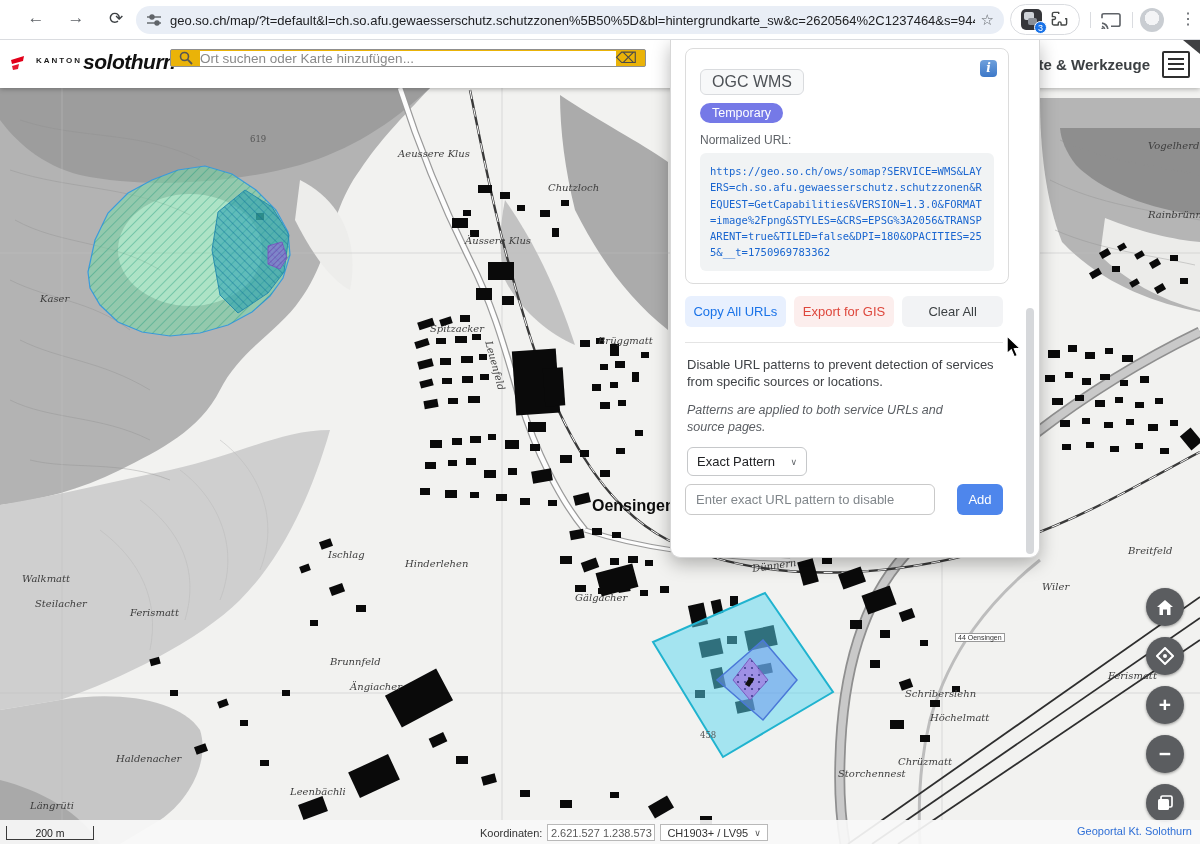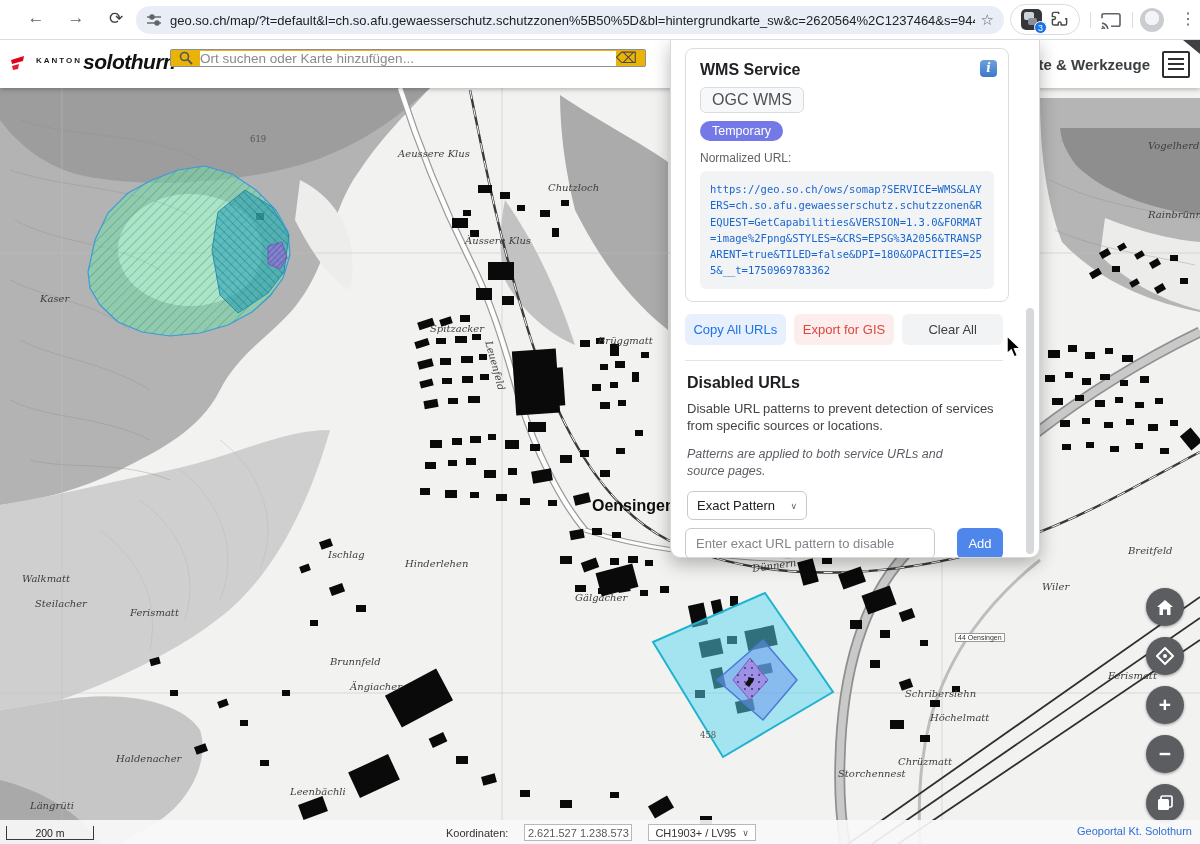--- a/index.html
+++ b/index.html
@@ -48,21 +48,21 @@
 
   
   #controls { position:absolute; right:16px; top:588px; display:flex; flex-direction:column; gap:11px; z-index:15; }
   .ctrl { width:38px; height:38px; border-radius:50%; background:#5b5d60; display:flex; align-items:center; justify-content:center; color:#fff; box-shadow:0 1px 3px rgba(0,0,0,.4); }
   .ctrl.sym { font-size:21px; font-weight:bold; }
 
   
   #bottombar { position:absolute; left:0; bottom:0; width:1200px; height:24px; background:rgba(248,248,248,.92); z-index:15; }
   #scalebox { position:absolute; left:6px; bottom:4px; width:88px; height:14px; border:1px solid #3a3a3a; border-top:none; text-align:center; }
   #scalebox span { position:relative; top:-3px; font-size:10.5px; color:#222; }
-  #coords { position:absolute; left:446px; top:4px; display:flex; align-items:center; gap:16px; font-size:11px; color:#333; }
+  #coords { position:absolute; left:480px; top:4px; display:flex; align-items:center; gap:5px; font-size:11px; color:#333; }
   #coordval { border:1px solid #b9b9b9; background:#fff; color:#5a5a5a; font-size:11px; width:108px; height:17px; text-align:center; font-family:"Liberation Sans",sans-serif; }
   #crsbox { border:1px solid #b9b9b9; background:#fff; color:#333; font-size:11px; height:17px; padding:1px 6px 0 6px; display:flex; gap:6px; align-items:center; }
   #attribution { position:absolute; right:8px; top:5px; font-size:11px; color:#2f6fd6; }
 
   
   #popup { position:absolute; left:670px; top:40px; width:370px; height:518px; background:#fff; border:1px solid #d7d7d7; border-top:none; border-radius:0 0 10px 10px; box-shadow:0 6px 18px rgba(0,0,0,.28); z-index:30; overflow:hidden; }
   #wmscard { position:relative; margin:8px 30px 12px 14px; border:1px solid #dcdcdc; border-radius:8px; padding:12px 14px; }
   #wmstitle { font-size:16px; font-weight:bold; color:#202124; }
   #info-icon { position:absolute; right:11px; top:11px; width:17px; height:17px; border-radius:4px; background:linear-gradient(#6fa0dc,#3c78c8); color:#fff; font-family:"DejaVu Serif",serif; font-style:italic; font-weight:bold; font-size:12px; text-align:center; line-height:16px; }
   #badge-ogc { display:inline-block; margin-top:8px; padding:3px 11px; background:#f7f8f9; border:1px solid #d9dbde; border-radius:6px; color:#4d5156; font-size:16px; }
@@ -486,34 +486,32 @@
       <div id="crsbox">
         <span>CH1903+ / LV95</span>
         <span style="font-size:9px;color:#555">∨</span>
       </div>
     </div>
     <span id="attribution">Geoportal Kt. Solothurn</span>
   </div>
 
   <div id="popup">
     <div id="wmscard">
-      <div id="wmstitle">WMS Service</div>
       <div id="info-icon">i</div>
       <div id="badge-ogc">OGC WMS</div>
       <div id="badge-temp" style="background: rgb(117, 121, 231);">Temporary</div>
       <div id="urllabel">Normalized URL:</div>
       <div id="urlcode">https://geo.so.ch/ows/somap?SERVICE=WMS&amp;LAYERS=ch.so.afu.gewaesserschutz.schutzzonen&amp;REQUEST=GetCapabilities&amp;VERSION=1.3.0&amp;FORMAT=image%2Fpng&amp;STYLES=&amp;CRS=EPSG%3A2056&amp;TRANSPARENT=true&amp;TILED=false&amp;DPI=180&amp;OPACITIES=255&amp;__t=1750969783362</div>
     </div>
     <div id="btnrow">
       <button class="pbtn" id="btn-copy">Copy All URLs</button>
       <button class="pbtn" id="btn-export">Export for GIS</button>
       <button class="pbtn" id="btn-clear">Clear All</button>
     </div>
     <hr>
-    <div id="dis-title">Disabled URLs</div>
     <div id="dis-desc">Disable URL patterns to prevent detection of services from specific sources or locations.</div>
     <div id="dis-note">Patterns are applied to both service URLs and source pages.</div>
     <div id="pattern-select">
       <span>Exact Pattern</span>
       <span style="font-size:9px;color:#5f6368">∨</span>
     </div>
     <div id="inputrow">
       <input id="pattern-input" type="text" placeholder="Enter exact URL pattern to disable" style="">
       <button id="btn-add">Add</button>
     </div>

